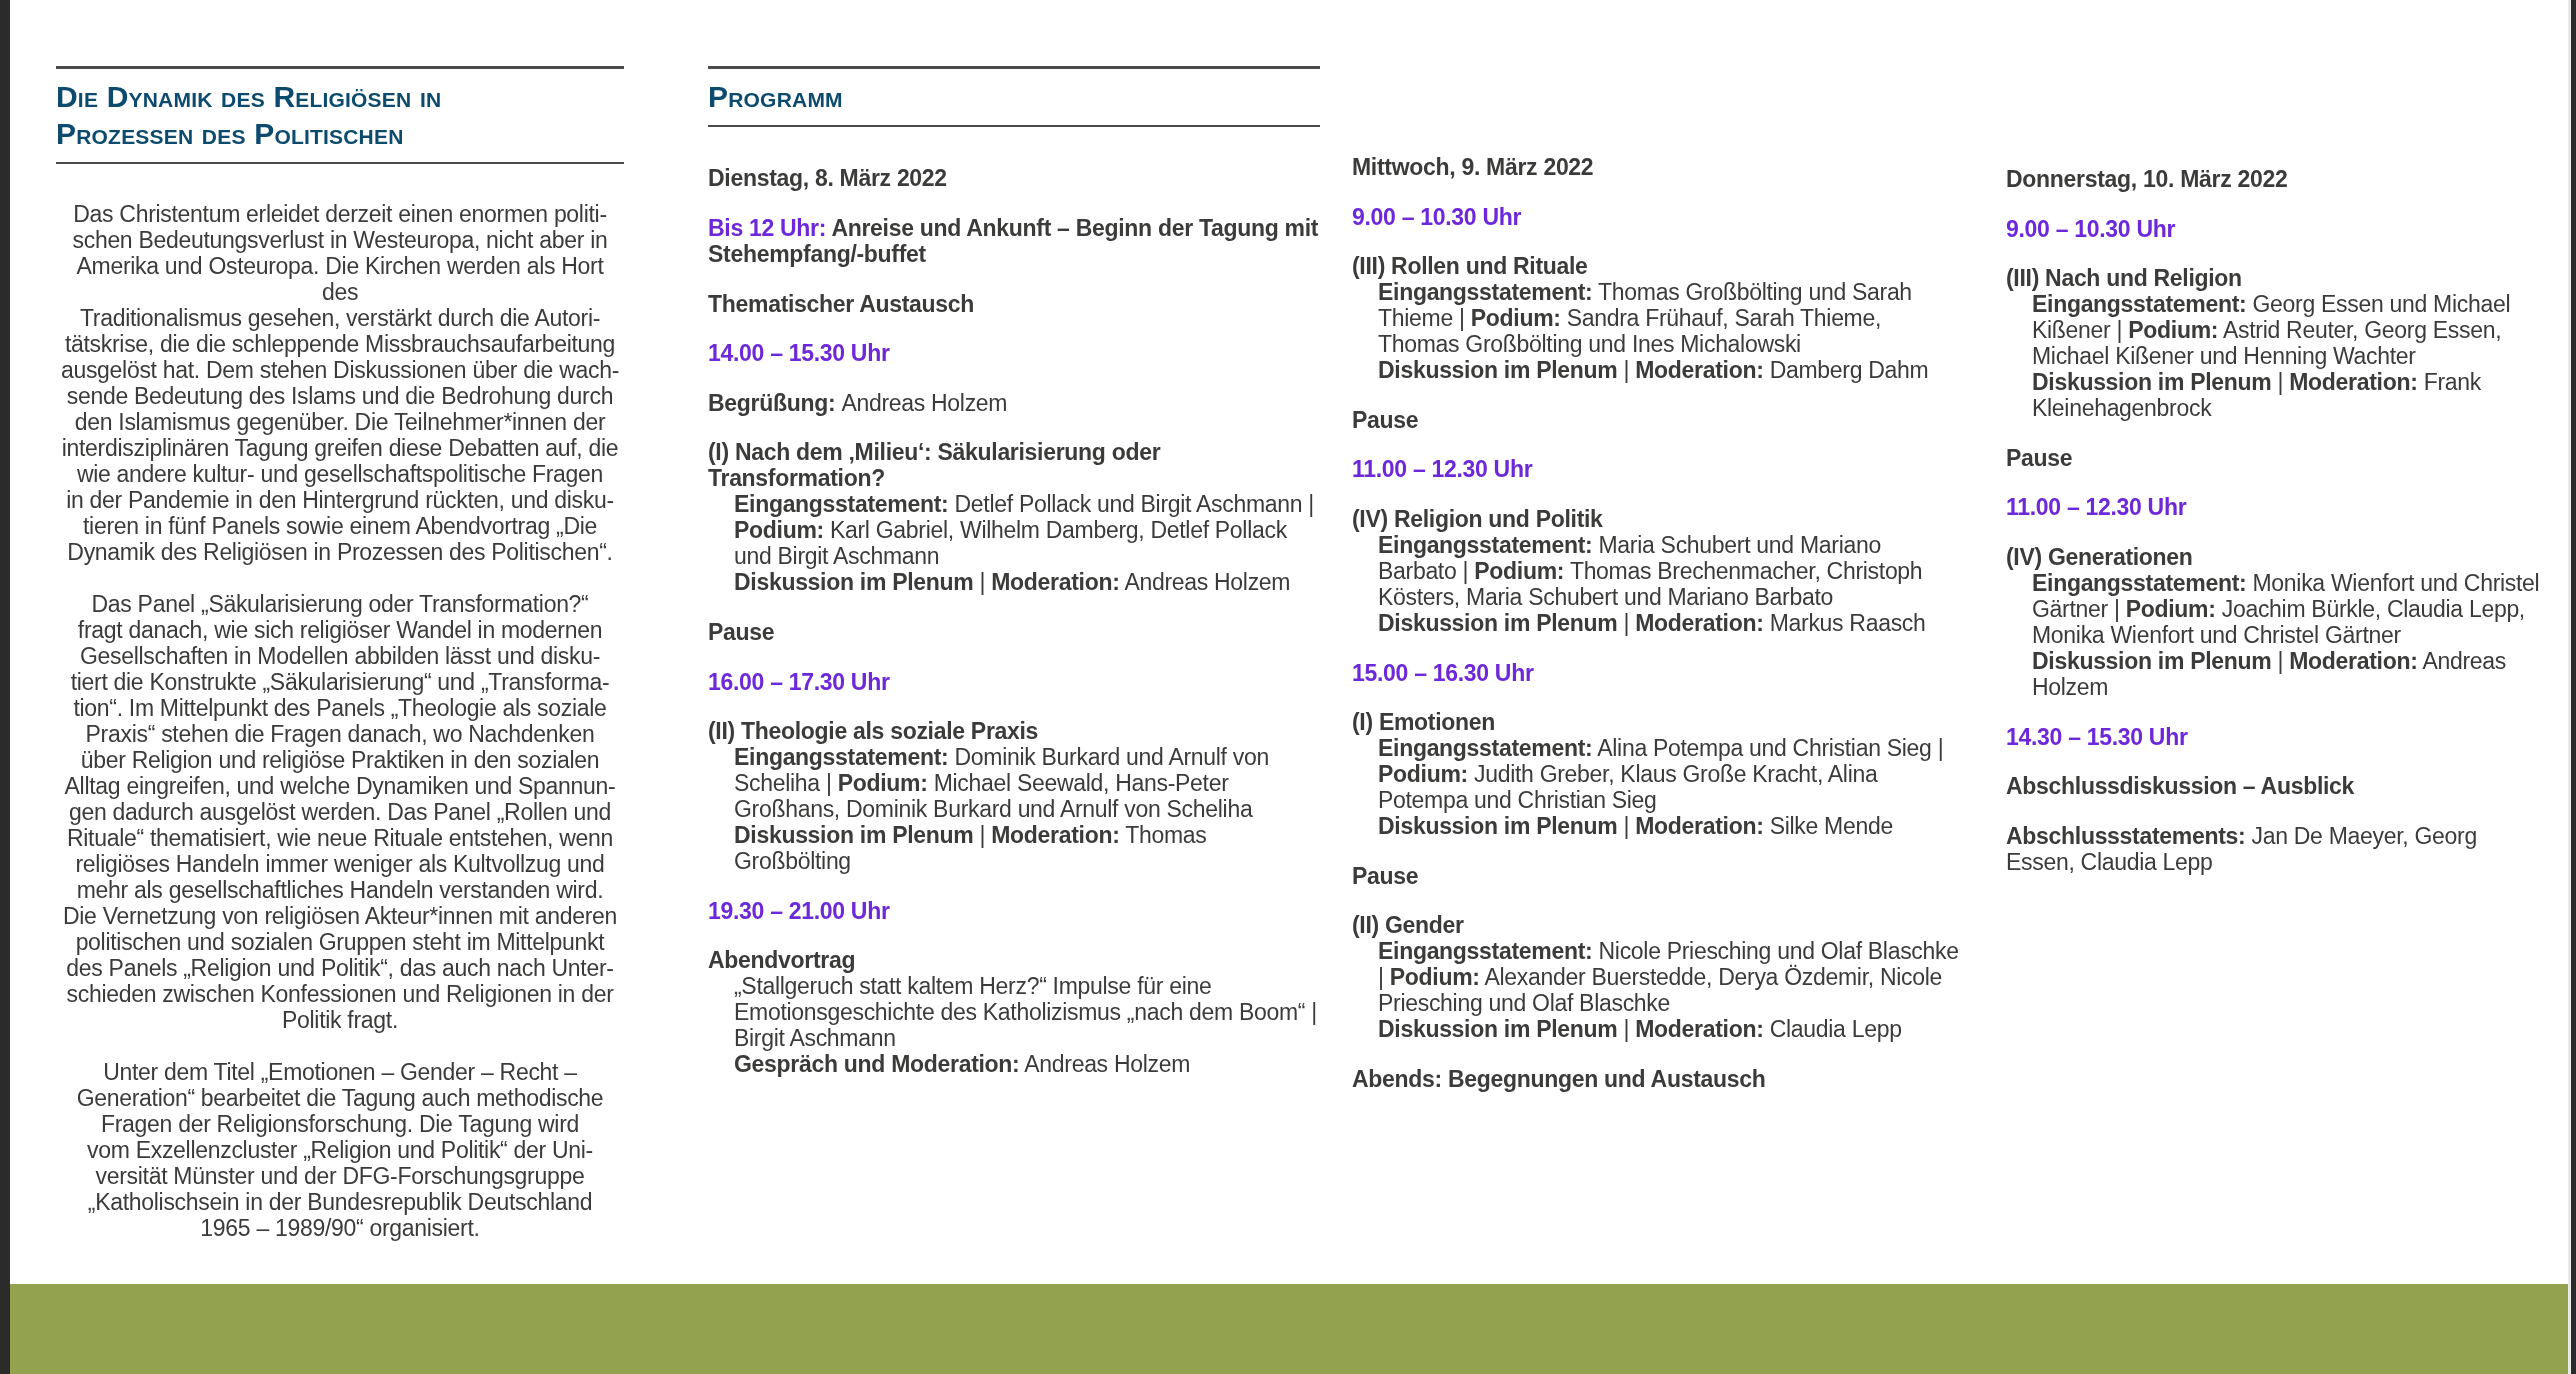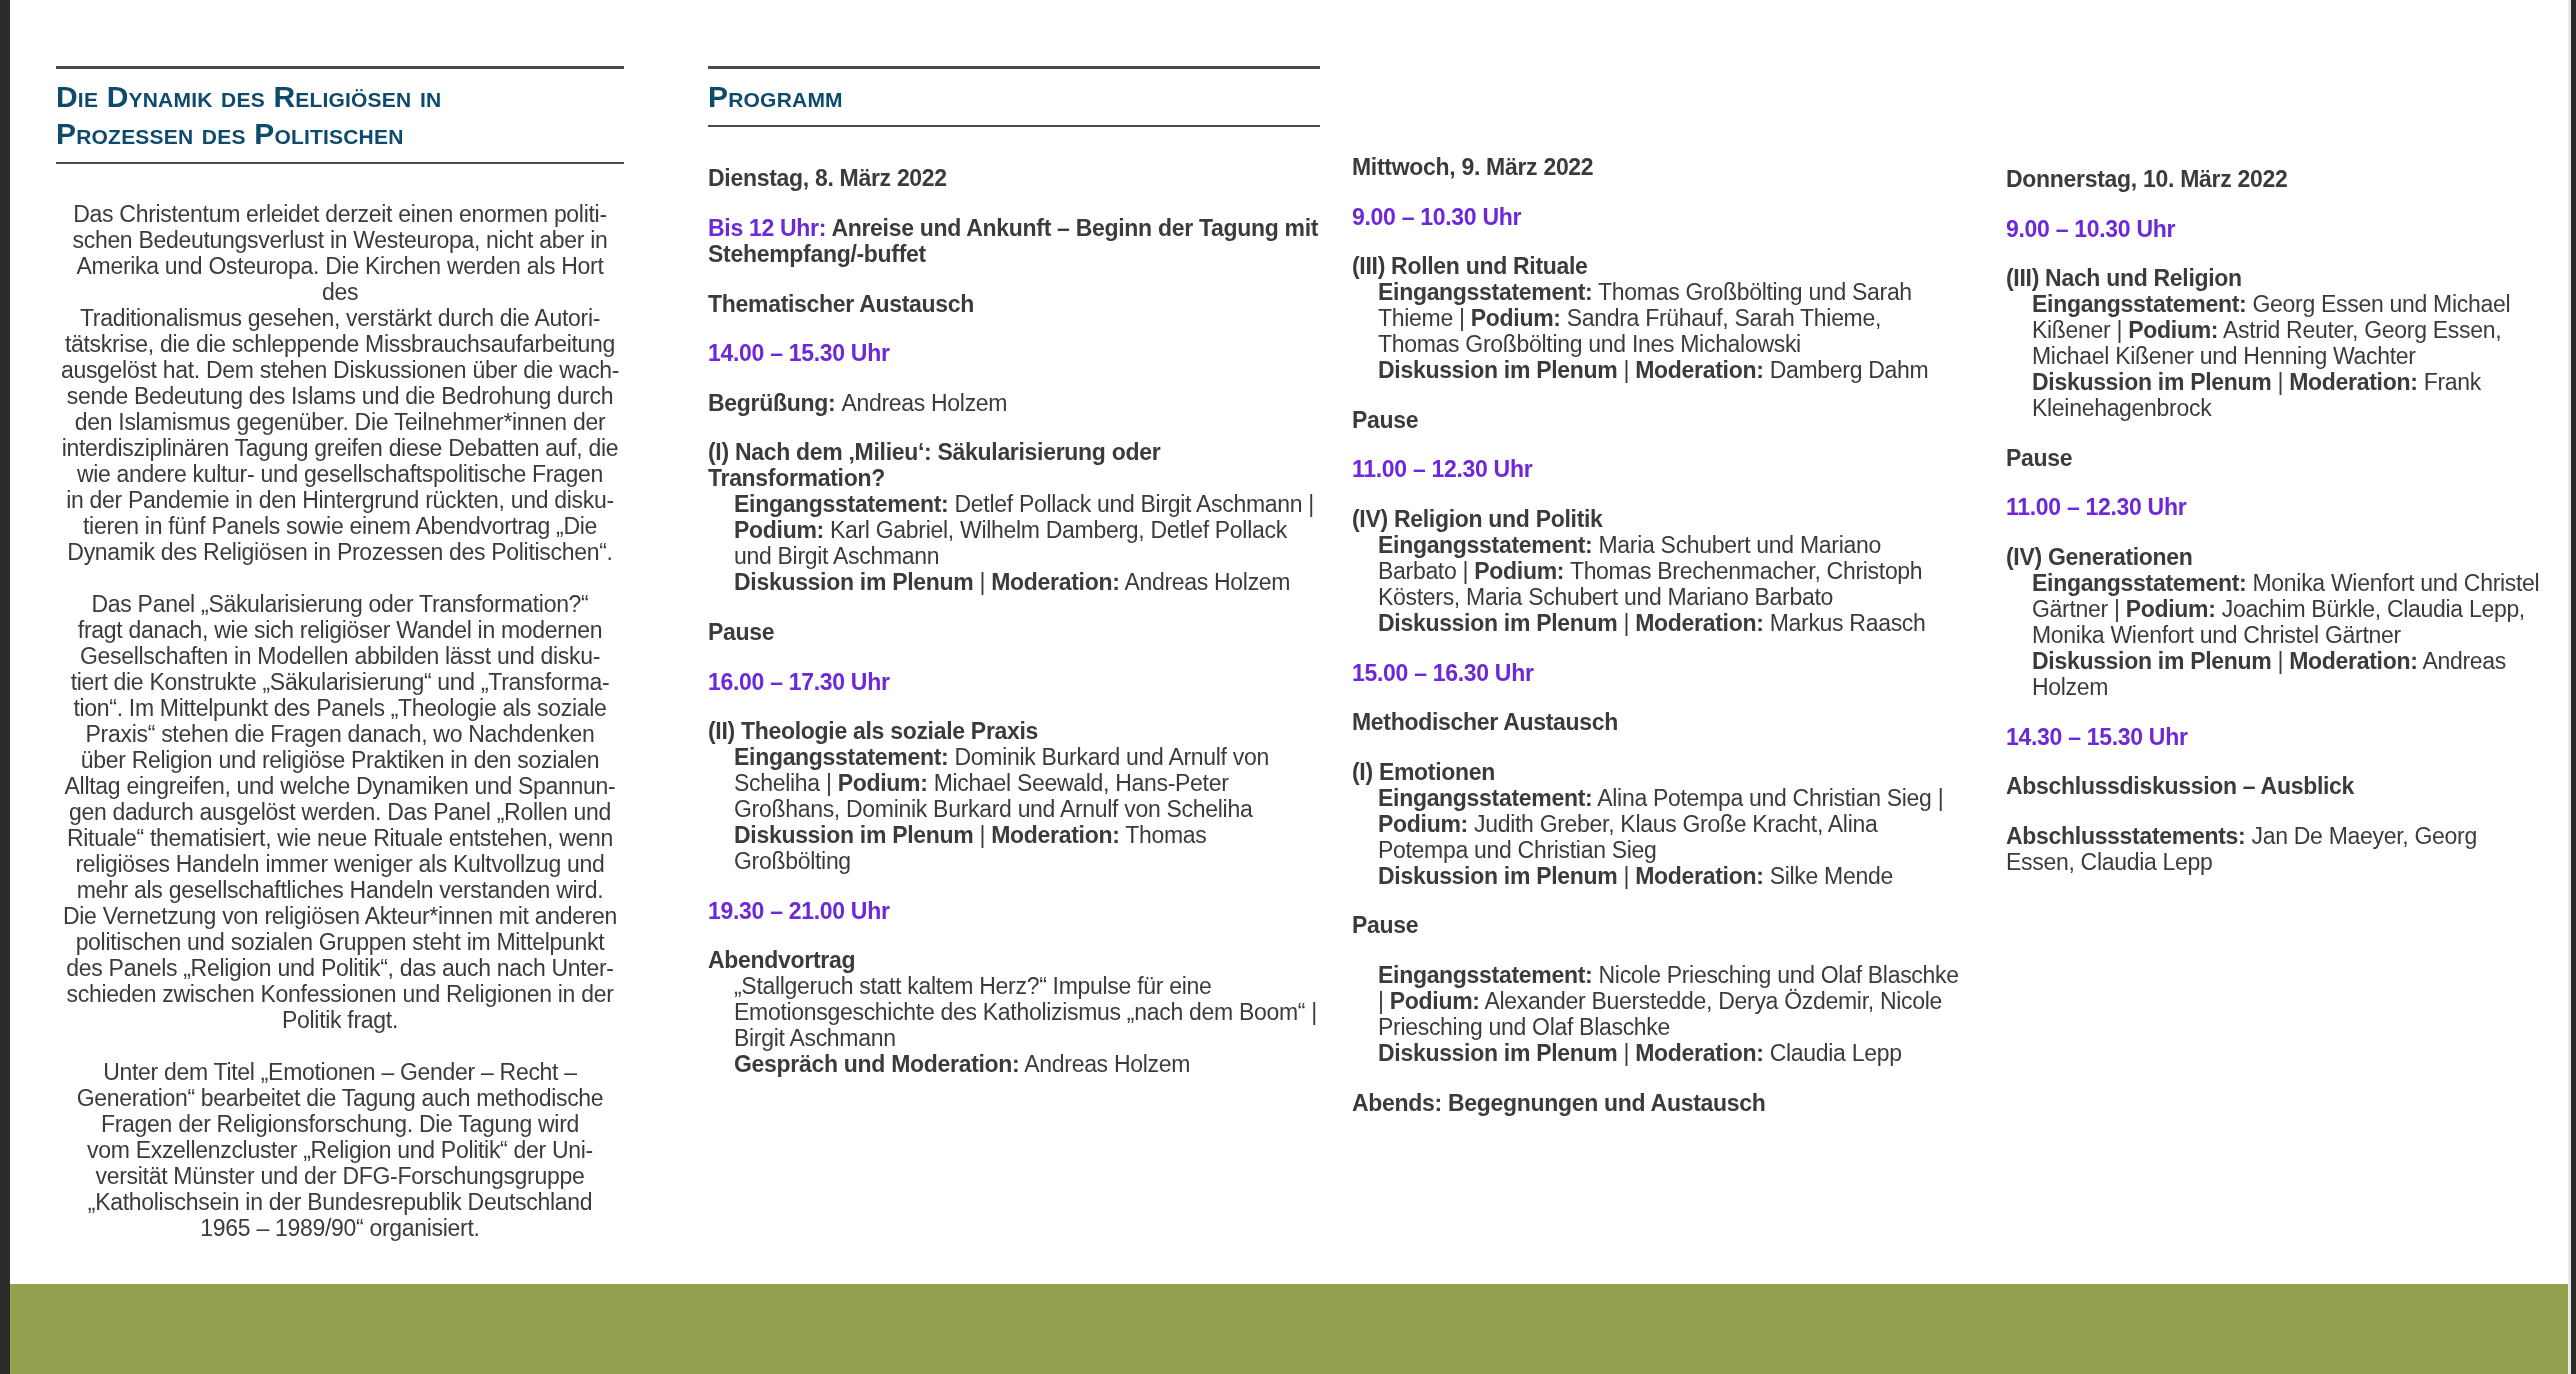--- a/index.html
+++ b/index.html
@@ -173,31 +173,29 @@
         </div>
         <div class="blk">
           <div class="ln"><span class="sb">(IV) Religion und Politik</span></div>
           <div class="ln ind"><span class="sb">Eingangsstatement:</span><span class="sr"> Maria Schubert und Mariano Barbato | </span><span class="sb">Podium:</span><span class="sr"> Thomas Brechenmacher, Christoph Kösters, Maria Schubert und Mariano Barbato</span></div>
           <div class="ln ind"><span class="sb">Diskussion im Plenum</span><span class="sr"> | </span><span class="sb">Moderation:</span><span class="sr"> Markus Raasch</span></div>
         </div>
         <div class="blk">
           <div class="ln"><span class="sg">15.00 – 16.30 Uhr</span></div>
         </div>
         <div class="blk">
-          <div class="ln"><span class="sb">Methodischer Austausch</span></div>
-        </div>
-        <div class="blk">
           <div class="ln"><span class="sb">(I) Emotionen</span></div>
           <div class="ln ind"><span class="sb">Eingangsstatement:</span><span class="sr"> Alina Potempa und Christian Sieg | </span><span class="sb">Podium:</span><span class="sr"> Judith Greber, Klaus Große Kracht, Alina Potempa und Christian Sieg</span></div>
           <div class="ln ind"><span class="sb">Diskussion im Plenum</span><span class="sr"> | </span><span class="sb">Moderation:</span><span class="sr"> Silke Mende</span></div>
         </div>
         <div class="blk">
           <div class="ln"><span class="sb">Pause</span></div>
         </div>
         <div class="blk">
+          <div class="ln"><span class="sb">(II) Gender</span></div>
           <div class="ln ind"><span class="sb">Eingangsstatement:</span><span class="sr"> Nicole Priesching und Olaf Blaschke | </span><span class="sb">Podium:</span><span class="sr"> Alexander Buerstedde, Derya Özdemir, Nicole Priesching und Olaf Blaschke</span></div>
           <div class="ln ind"><span class="sb">Diskussion im Plenum</span><span class="sr"> | </span><span class="sb">Moderation:</span><span class="sr"> Claudia Lepp</span></div>
         </div>
         <div class="blk">
           <div class="ln"><span class="sb">Abends: Begegnungen und Austausch</span></div>
         </div>
       </div>
   </section>
 
   <section class="col" id="col-donnerstag">

